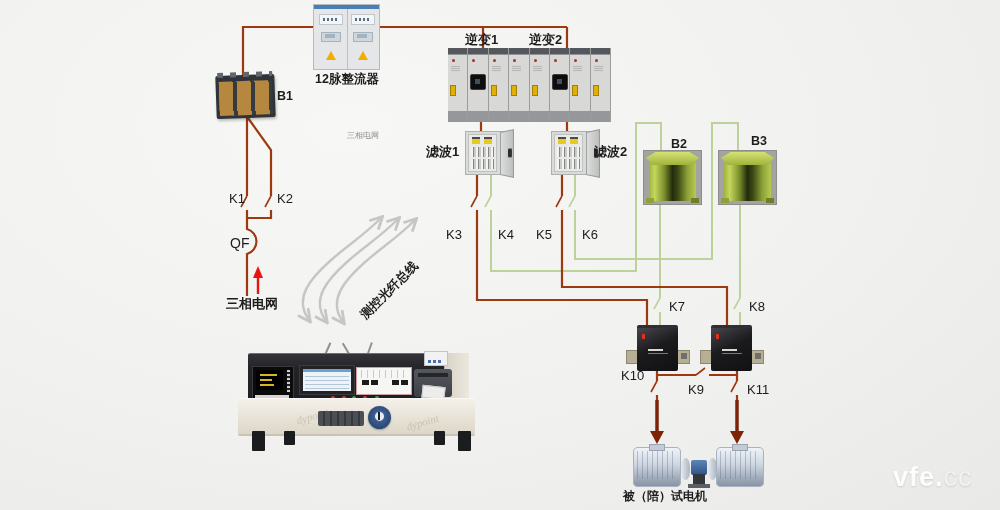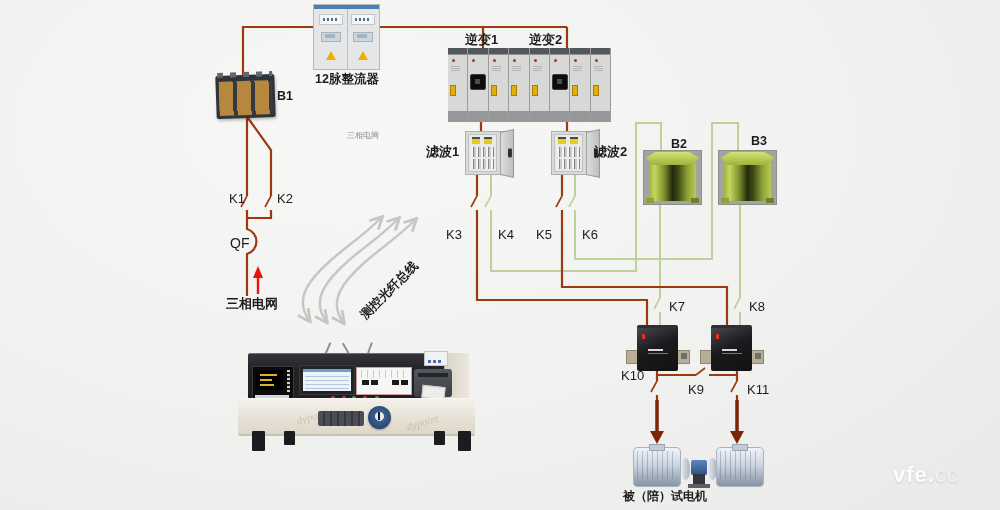--- a/index.html
+++ b/index.html
@@ -138,21 +138,21 @@
   .w1{left:58px;top:62px;} .w2{left:168px;top:68px;}
   .bench .keypad{left:80px;top:63px;width:46px;height:15px;background:#35383c;border-radius:2px;
       background-image:repeating-linear-gradient(90deg,#4b4f55 0 5px,#35383c 5px 7px);}
   .bench .knob{left:130px;top:58px;width:23px;height:23px;border-radius:50%;
       background:radial-gradient(circle at 50% 45%,#e7eaef 0 4px,#3d5d8d 5px,#1c3a63 100%);box-shadow:0 1px 2px rgba(0,0,0,.3);}
   .bench .knob i{left:10px;top:6px;width:2px;height:8px;background:#0f1e36;}
   .bench .leg{background:#1b1c1e;border-radius:1px;}
   .lg1{left:14px;top:83px;width:13px;height:20px;} .lg2{left:46px;top:83px;width:11px;height:14px;}
   .lg3{left:196px;top:83px;width:11px;height:14px;} .lg4{left:220px;top:83px;width:13px;height:20px;}
   
-  .site{left:893px;top:462px;font-size:22px;font-weight:700;letter-spacing:1px;color:#fdfdfd;
+  .site{left:893px;top:462px;font-size:27px;font-weight:700;letter-spacing:1px;color:#fdfdfd;
       text-shadow:0 1px 2px rgba(120,120,120,.25);z-index:5;}
   .site .lt{font-weight:400;color:#f2f2f1;}
 </style>
 </head>
 <body>
 
 <div id="canvas">
 
   <svg id="wires" width="1000" height="510">
     <defs>

